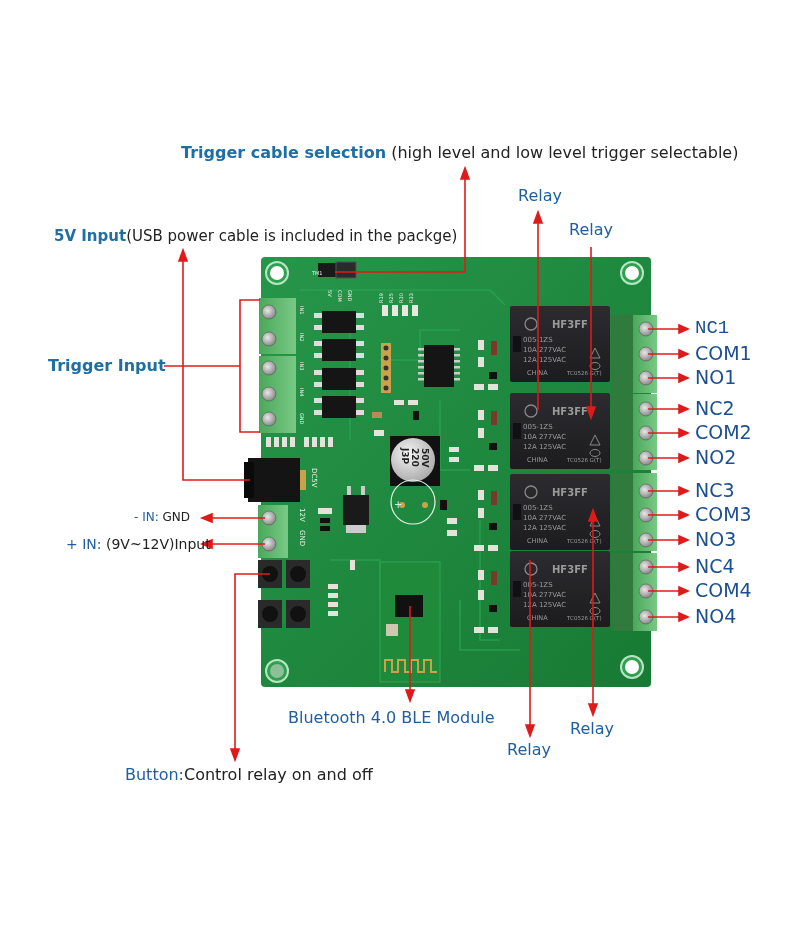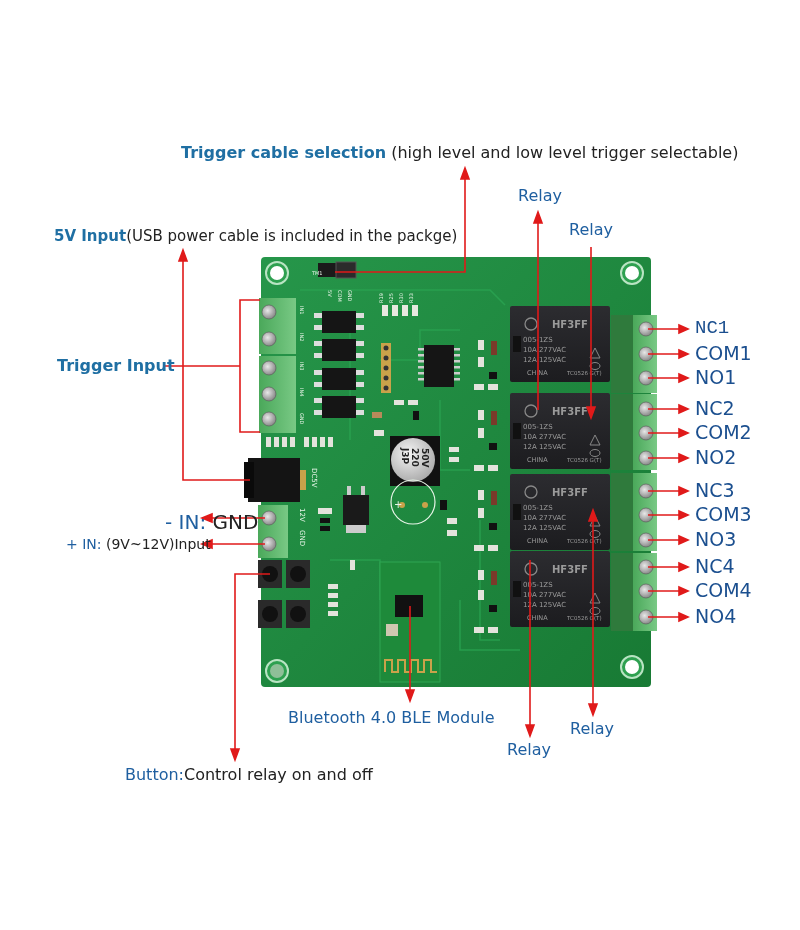--- a/index.html
+++ b/index.html
@@ -416,23 +416,23 @@
   </svg>
 
   <div class="lbl" style="left:181px;top:143px;font-size:16px;">
     <span class="blue">Trigger cable selection</span><span> (high level and low level trigger selectable)</span>
   </div>
 
   <div class="lbl" style="left:54px;top:227px;font-size:15px;">
     <span class="blue">5V Input</span><span>(USB power cable is included in the packge)</span>
   </div>
 
-  <div class="lbl blue" style="left:57px;top:356px;font-size:16px;">Trigger Input</div>
-
-  <div class="lbl" style="left:134px;top:510px;font-size:20px;margin-left:31px;">
+  <div class="lbl blue" style="left:48px;top:356px;font-size:16px;">Trigger Input</div>
+
+  <div class="lbl" style="left:134px;top:510px;font-size:12px;">
     <span class="bluet">- IN:</span><span> GND</span>
   </div>
   <div class="lbl" style="left:66px;top:536px;font-size:14px;">
     <span class="bluet">+ IN:</span><span> (9V~12V)Input</span>
   </div>
 
   <div class="lbl bluet" style="left:288px;top:708px;font-size:16px;">Bluetooth 4.0 BLE Module</div>
 
   <div class="lbl" style="left:125px;top:765px;font-size:16px;">
     <span class="bluet">Button:</span><span>Control relay on and off</span>

